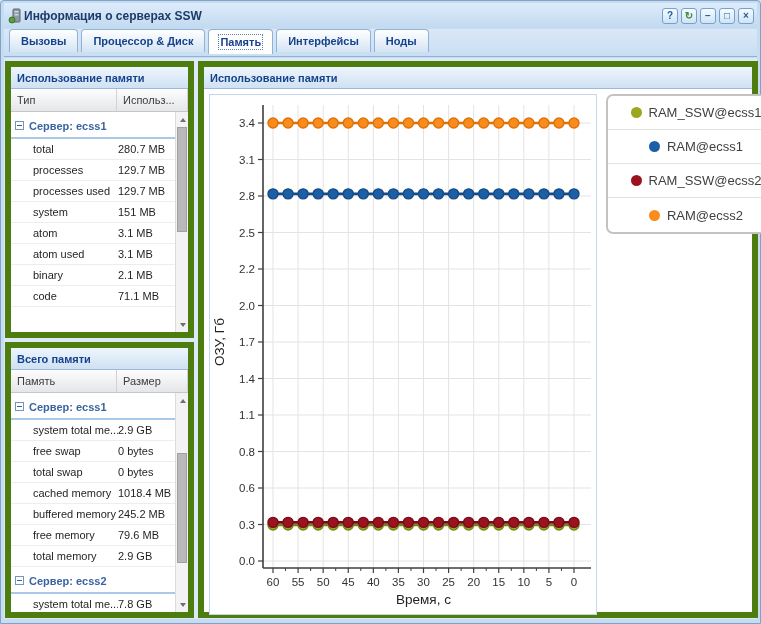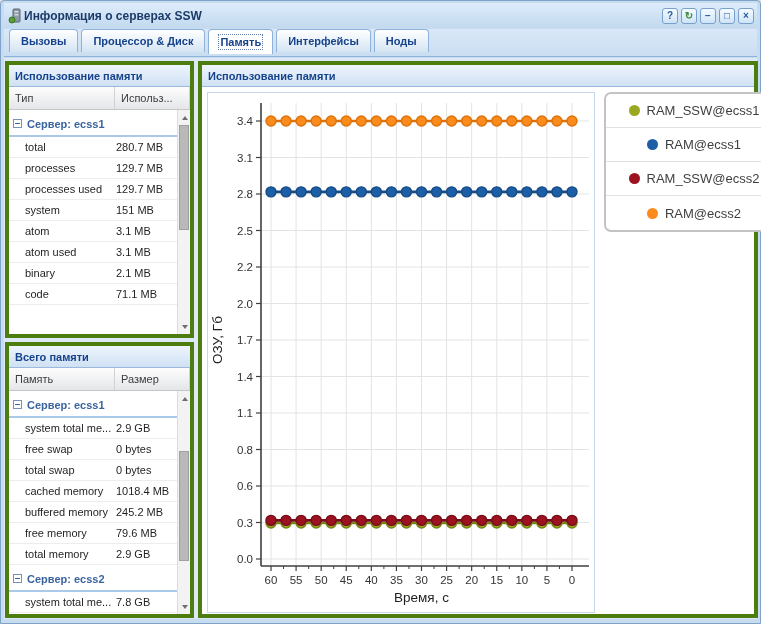--- a/index.html
+++ b/index.html
@@ -22,38 +22,38 @@
   .tabbar{position:absolute;left:3px;top:28px;right:3px;height:28px;border-bottom:1px solid #8fb2d8;
     display:flex;gap:3px;padding-left:5px;background:linear-gradient(#d9e8f8,#cadef2)}
   .tab{height:23px;padding:0 11px;border:1px solid #8fb2d8;border-bottom:none;border-radius:4px 4px 0 0;
     background:linear-gradient(#ffffff,#d4e4f4);display:flex;align-items:center;font-size:11px;
     font-weight:bold;color:#15428b;cursor:pointer;white-space:nowrap}
   .tab.active{background:#ffffff;height:25px;margin-bottom:-1px;z-index:2;position:relative}
   .tab.active .tablabel{outline:1px dotted #5f7ea8;outline-offset:1px}
 
   
   .content{position:absolute;left:3px;top:57px;right:3px;bottom:4px;background:#dde9f6}
-  .panel{position:absolute;background:#fff;border:4px solid #4d7c0f}
+  .panel{position:absolute;background:#fff;border:6px solid #4d7c0f}
   .panel-header{height:22px;background:linear-gradient(#eef5fd,#cfe1f3);border-bottom:1px solid #9cb9dd;
     display:flex;align-items:center;padding:0 6px;font-size:11px;font-weight:bold;color:#15428b}
 
   
   .colrow{height:23px;display:flex;background:linear-gradient(#fdfdfd,#e4e6e9);border-bottom:1px solid #c6c6c6;
     font-size:11px;color:#3c3c3c}
   .colcell{padding:5px 6px 0 6px;border-right:1px solid #d2d2d2;overflow:hidden;white-space:nowrap}
   .colcell.c1{width:106px}
   .colcell.c2{flex:1}
   .grid-body{position:absolute;left:0;right:0;bottom:0;background:#fff;overflow:hidden}
   .grid-rows{position:absolute;left:0;top:0;right:13px;bottom:0}
   .group-row{height:25px;display:flex;align-items:center;padding-left:4px;font-size:11px;font-weight:bold;
     color:#3a64a0;border-bottom:2px solid #aac8e8;background:#fff;margin-top:2px}
   .collapse-box{width:9px;height:9px;border:1px solid #7593bb;margin-right:5px;position:relative;cursor:pointer;background:#fff}
   .collapse-box::after{content:"";position:absolute;left:1px;right:1px;top:3px;height:1px;background:#3a64a0}
   .grow{height:21px;display:flex;align-items:center;font-size:11px;color:#1f1f1f;border-bottom:1px solid #ededed;cursor:default}
-  .gname{width:107px;padding-left:16px;overflow:hidden;white-space:nowrap}
+  .gname{width:107px;padding-left:22px;overflow:hidden;white-space:nowrap}
   .gval{flex:1;white-space:nowrap}
 
   
   .vsb{position:absolute;top:0;bottom:0;right:0;width:13px;background:#f3f3f3;border-left:1px solid #dcdcdc}
   .sb-arrow{position:absolute;left:0;width:13px;height:13px;display:flex;align-items:center;justify-content:center;cursor:pointer}
   .sb-arrow.up{top:1px}.sb-arrow.down{bottom:1px}
   .tri-up{width:0;height:0;border-left:3px solid transparent;border-right:3px solid transparent;border-bottom:4px solid #6e6e6e}
   .tri-down{width:0;height:0;border-left:3px solid transparent;border-right:3px solid transparent;border-top:4px solid #6e6e6e}
   .sb-thumb{position:absolute;left:1px;width:10px;background:#b9b9b9;border:1px solid #a0a0a0;cursor:pointer}
 

